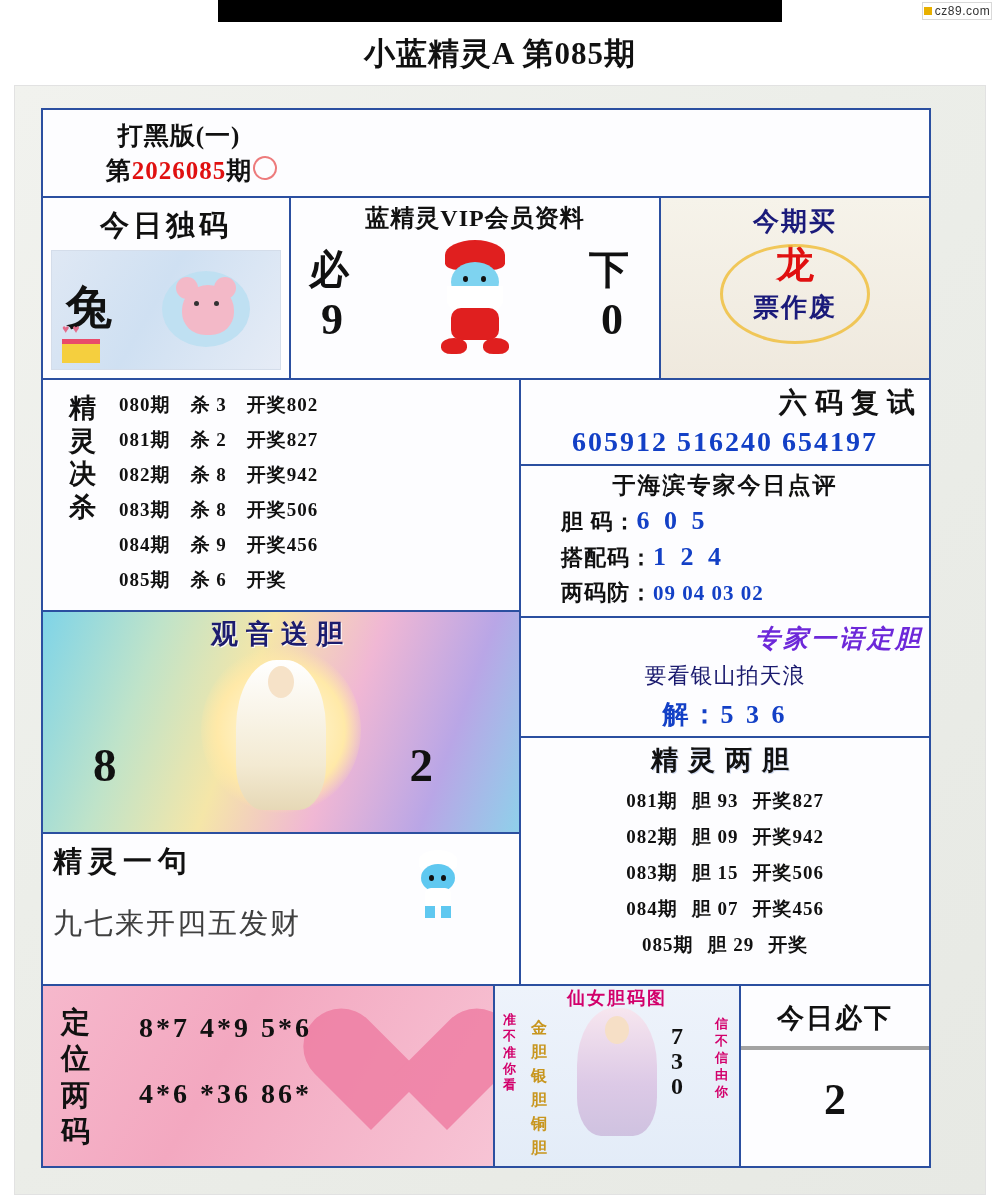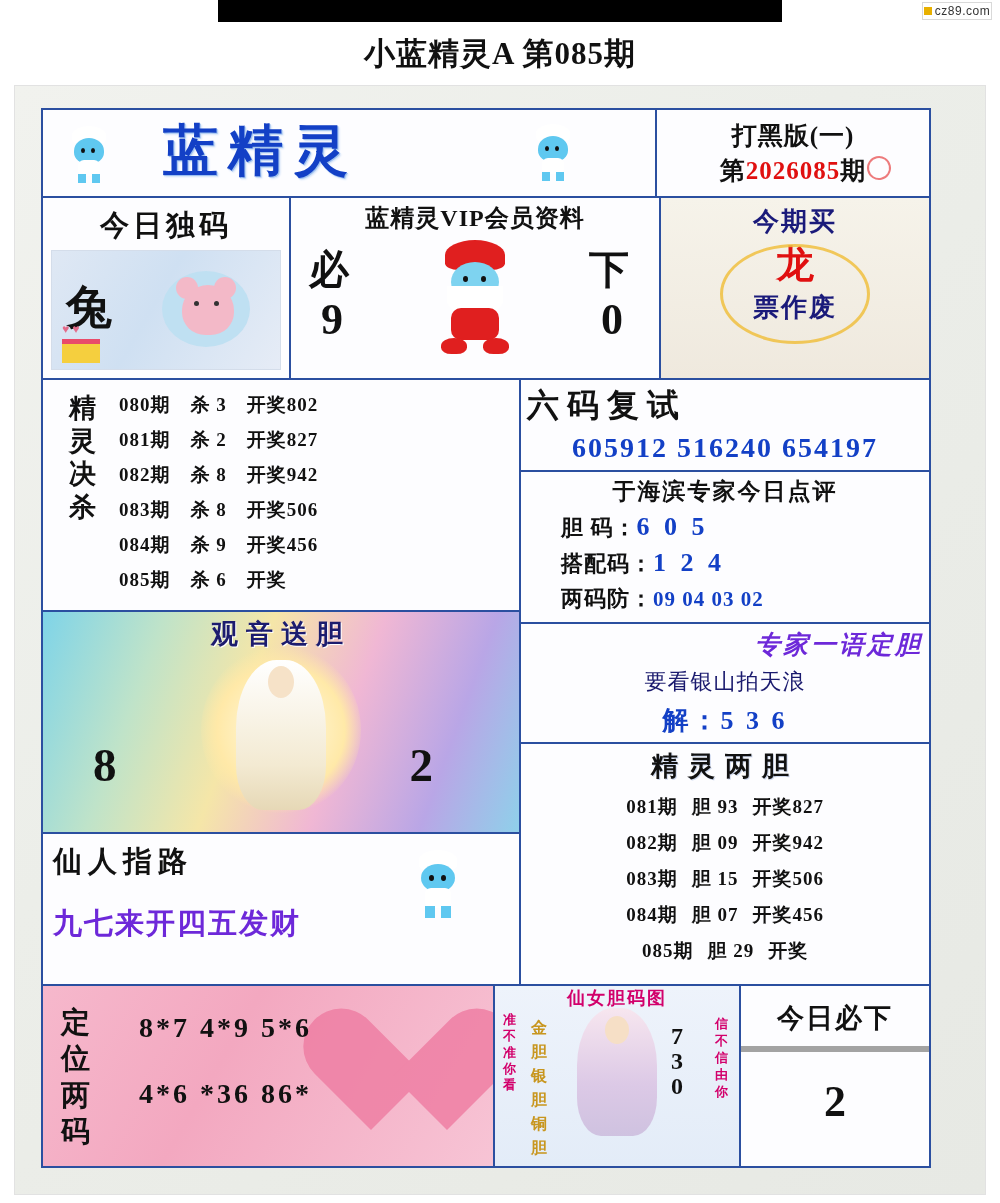--- a/index.html
+++ b/index.html
@@ -183,33 +183,33 @@
   }
   .guanyin .face {
     position:absolute; left:50%; top:54px; transform:translateX(-50%);
     width:26px; height:32px; background:#f6e2c8; border-radius:50%;
   }
   .guanyin .n1 { position:absolute; left:50px; top:126px; font-size:47px; font-weight:bold; color:#111; }
   .guanyin .n2 { position:absolute; right:86px; top:126px; font-size:47px; font-weight:bold; color:#111; }
 
   .onesent { height:150px; position:relative; padding:8px 10px; }
   .onesent .t { font-size:29px; font-weight:bold; color:#111; letter-spacing:6px; }
-  .onesent .s { font-size:29px; font-weight:bold; color:#6d28d9; letter-spacing:2px; margin-top:22px; }
+  .onesent .s { font-size:29px; font-weight:normal; color:#404040; letter-spacing:2px; margin-top:22px; }
   .onesent .sm { position:absolute; right:52px; top:14px; width:56px; height:74px; }
   .onesent .sm .head { position:absolute; left:10px; top:16px; width:34px; height:28px; background:#5fc8f0; border-radius:50%; }
   .onesent .sm .hat  { position:absolute; left:8px; top:2px; width:38px; height:20px; background:#ffffff; border-radius:60% 60% 25% 25%; }
   .onesent .sm .body { position:absolute; left:14px; top:40px; width:26px; height:20px; background:#ffffff; border-radius:6px; }
   .onesent .sm .l1, .onesent .sm .l2 { position:absolute; top:58px; width:10px; height:12px; background:#5fc8f0; }
   .onesent .sm .l1 { left:14px; } .onesent .sm .l2 { left:30px; }
   .onesent .sm .e1, .onesent .sm .e2 { position:absolute; top:27px; width:5px; height:6px; background:#111; border-radius:50%; }
   .onesent .sm .e1 { left:18px; } .onesent .sm .e2 { left:30px; }
 
   
   .r-sec { border-bottom:2px solid #2b4fa0; padding:4px 6px; }
-  .r-title { text-align:left; font-size:32px; font-weight:bold; color:#111; letter-spacing:8px; }
+  .r-title { text-align:right; font-size:28px; font-weight:bold; color:#111; letter-spacing:8px; }
   .r-nums { text-align:center; font-size:28px; font-weight:bold; color:#1340c6; letter-spacing:2px; padding:4px 0 2px;font-family:Liberation Serif, serif; }
   .r-title2 { text-align:center; font-size:23px; font-weight:bold; color:#111; letter-spacing:2px; }
   .kv { font-size:22px; font-weight:bold; color:#111; margin:5px 0 0 34px; letter-spacing:1px; }
   .kv .v { color:#1340c6; font-size:26px; letter-spacing:4px; }
   .kv .v-sm { color:#1340c6; font-size:21px; letter-spacing:1px; }
   .r-title3 { text-align:right; font-size:25px; font-weight:bold; color:#6d28d9; letter-spacing:3px;font-style:italic; }
   .r-p { text-align:center; font-size:22px; color:#1a1a6e; margin-top:6px; letter-spacing:1px;}
   .r-ans { text-align:center; font-size:26px; font-weight:bold; color:#1340c6; margin-top:6px; letter-spacing:3px;}
   .r-title4 { text-align:center; font-size:27px; font-weight:bold; color:#111; letter-spacing:10px;
               text-shadow:1px 1px 0 #cfd9ef; }
@@ -249,21 +249,21 @@
                 border-radius:45% 45% 30% 30%; }
   .b4b .fairy .face { position:absolute; left:50%; top:8px; transform:translateX(-50%);
                       width:24px; height:28px; background:#f6dfc6; border-radius:50%; }
   .b4b .lcol { position:absolute; left:8px; top:26px; font-size:13px; color:#d2006b; line-height:1.25; width:14px; font-weight:bold;}
   .b4b .mcol { position:absolute; left:36px; top:30px; font-size:16px; color:#c8961f; line-height:1.5; width:18px; font-weight:bold;}
   .b4b .rcol { position:absolute; right:10px; top:30px; font-size:13px; color:#d2006b; line-height:1.3; width:14px; font-weight:bold;}
   .b4b .digits { position:absolute; right:56px; top:38px; font-size:24px; font-weight:bold; color:#111; line-height:1.05; }
 
   .b4c { flex:1 1 auto; position:relative; background:#fdfdff; }
   .b4c .t { text-align:center; font-size:27px; font-weight:bold; color:#111; letter-spacing:2px;
-            padding-top:14px; border-bottom:6px solid #a3a3a3; padding-bottom:10px;}
+            padding-top:14px; border-bottom:4px solid #a3a3a3; padding-bottom:10px;}
   .b4c .n { text-align:center; font-size:44px; font-weight:bold; color:#111; padding-top:24px; }
 </style>
 </head>
 <body>
 
 <div class="topbar">
   <div class="blackband"></div>
   <div class="logo">
     <span class="sq"></span>
     <span>cz89.com</span>
@@ -271,41 +271,20 @@
 </div>
 
 <div class="titlebar">
   <h1>小蓝精灵A 第085期</h1>
 </div>
 
 <div class="page">
   <div class="poster">
 
     <div class="hdr">
-      <div class="hdr-left">
-        <div class="smurf smurf-a">
-          <div class="hat"></div>
-            <div class="head"></div>
-          <div class="eye1"></div>
-            <div class="eye2"></div>
-          <div class="body"></div>
-            <div class="leg1"></div>
-            <div class="leg2"></div>
-        </div>
-        <div class="brand">蓝精灵</div>
-        <div class="smurf smurf-b">
-          <div class="hat"></div>
-            <div class="head"></div>
-          <div class="eye1"></div>
-            <div class="eye2"></div>
-          <div class="body"></div>
-            <div class="leg1"></div>
-            <div class="leg2"></div>
-        </div>
-      </div>
       <div class="hdr-right">
         <div class="l1">打黑版(一)</div>
         <div class="l2">
           <span>第</span><span class="red">2026085</span><span>期</span>
         </div>
         <div class="stamp"></div>
       </div>
     </div>
 
     <div class="band2">
@@ -382,21 +361,21 @@
         <div class="guanyin">
           <div class="cap">观音送胆</div>
           <div class="halo"></div>
           <div class="figure"></div>
           <div class="face"></div>
           <div class="n1">8</div>
           <div class="n2">2</div>
         </div>
 
         <div class="onesent">
-          <div class="t">仙人指路</div>
+          <div class="t">精灵一句</div>
           <div class="s">九七来开四五发财</div>
           <div class="sm">
             <div class="hat"></div>
               <div class="head"></div>
             <div class="e1"></div>
               <div class="e2"></div>
             <div class="body"></div>
               <div class="l1"></div>
               <div class="l2"></div>
           </div>

